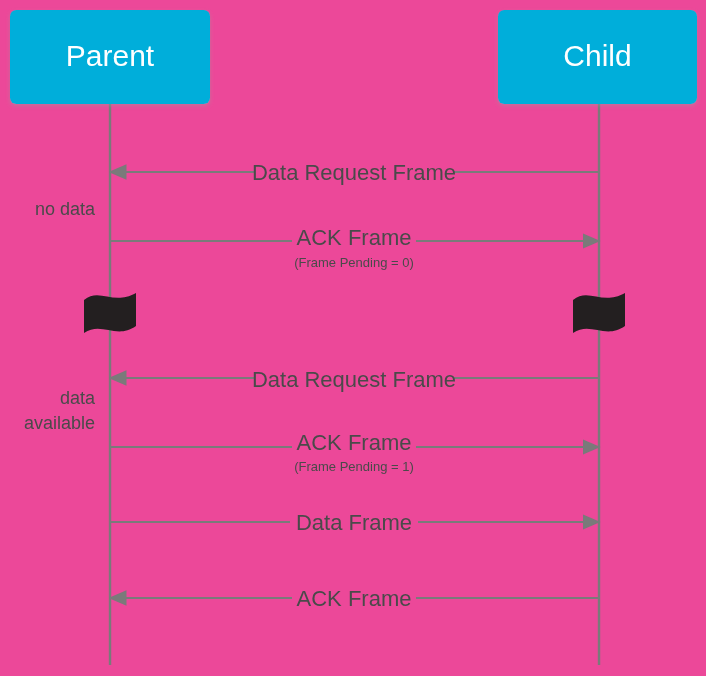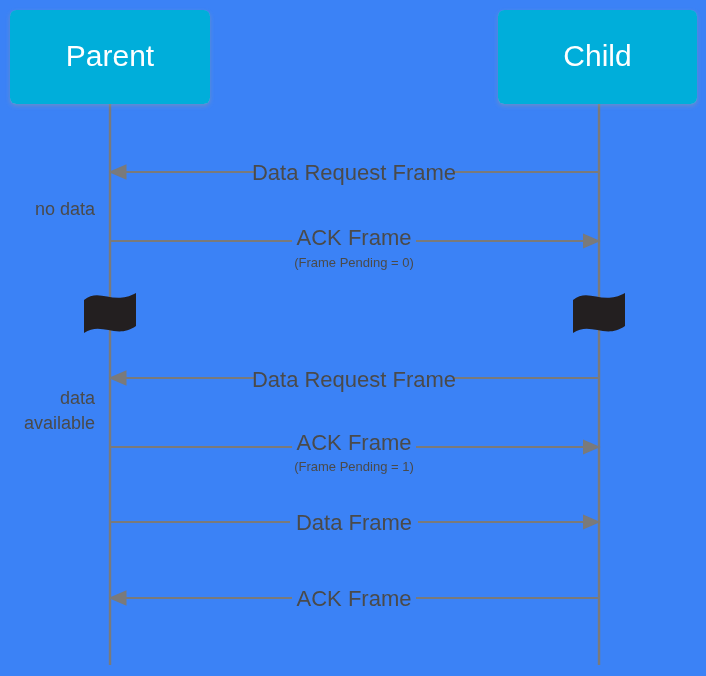--- a/index.html
+++ b/index.html
@@ -8,21 +8,21 @@
     background: #ffffff;
   }
   body {
     font-family: "Liberation Sans", sans-serif;
     -webkit-font-smoothing: antialiased;
   }
   #diagram-root {
     position: relative;
     width: 706px;
     height: 676px;
-    background: #3b82f6;
+    background: #ec4899;
     overflow: hidden;
   }
   #seq-svg {
     position: absolute;
     left: 0;
     top: 0;
     width: 706px;
     height: 676px;
     display: block;
   }

